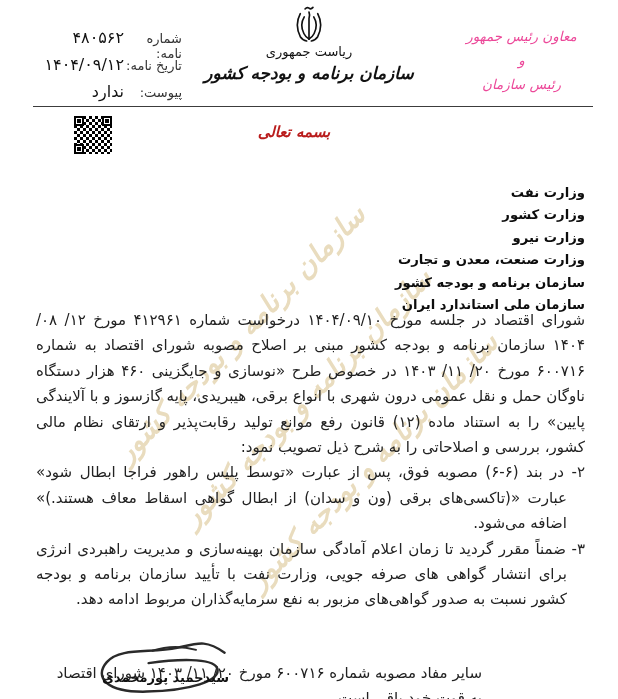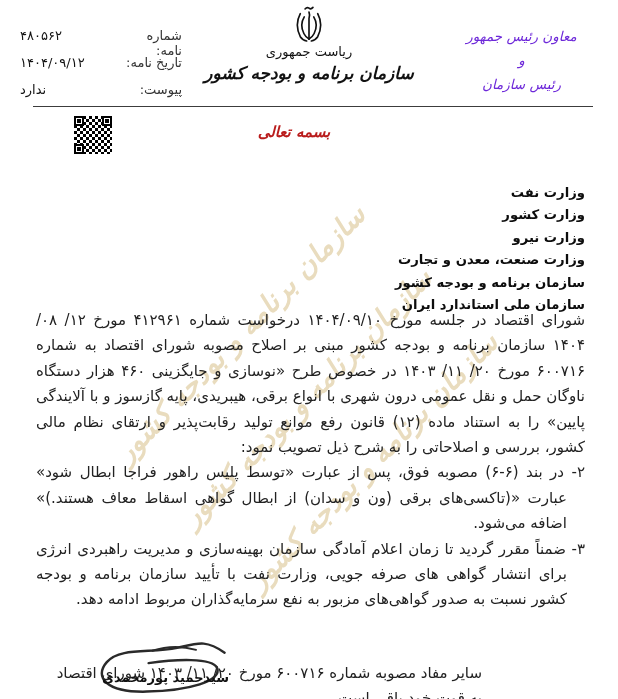--- a/index.html
+++ b/index.html
@@ -4,29 +4,29 @@
 <style>
   * { margin:0; padding:0; box-sizing:border-box; }
   html,body { background:#888; }
   body { font-family:"DejaVu Sans", sans-serif; }
   .page {
     position:relative; width:618px; height:699px; background:#ffffff;
     margin:0 auto; overflow:hidden; direction:rtl; color:#1c1c1c;
   }
   
   .head-right { position:absolute; top:24px; right:14px; width:165px; text-align:center;
-    font-style:italic; font-size:13.5px; color:#6d28d9; line-height:24px; }
+    font-style:italic; font-size:13.5px; color:#ec4899; line-height:24px; }
   .head-center { position:absolute; top:44px; left:0; right:0; text-align:center; color:#111; }
   .head-center .l1 { font-size:13px; }
   .head-center .l2 { font-style:italic; font-size:17px; font-weight:bold; margin-top:4px; }
   .emblem { position:absolute; top:5px; left:293px; width:32px; height:38px; }
   .meta { position:absolute; top:28px; left:20px; width:162px; font-size:10px; }
   .meta-row { display:flex; direction:rtl; align-items:baseline; height:27px; }
   .meta-label { width:58px; text-align:right; color:#333; font-size:13px; }
-  .meta-value { flex:1; text-align:left; font-size:13px; color:#111; letter-spacing:0.5px; }
+  .meta-value { flex:1; text-align:right; font-size:16px; color:#111; letter-spacing:0.5px; }
   .rule { position:absolute; top:106px; left:33px; width:560px; height:1px; background:#3c3c3c; }
   
   .qr { position:absolute; top:116px; left:74px; width:38px; height:38px;
     background:repeating-conic-gradient(#000 0% 25%, #fff 0% 50%);
     background-size:6px 6px; outline:1px solid #fff; }
   .qr .finder { position:absolute; width:10px; height:10px; border:2px solid #000; background:#fff; }
   .qr .finder::after { content:""; position:absolute; inset:1px; background:#000; }
   .qr .f-tl { top:0; left:0; } .qr .f-tr { top:0; right:0; } .qr .f-bl { bottom:0; left:0; }
   
   .besm { position:absolute; top:123px; left:0; right:30px; text-align:center;

